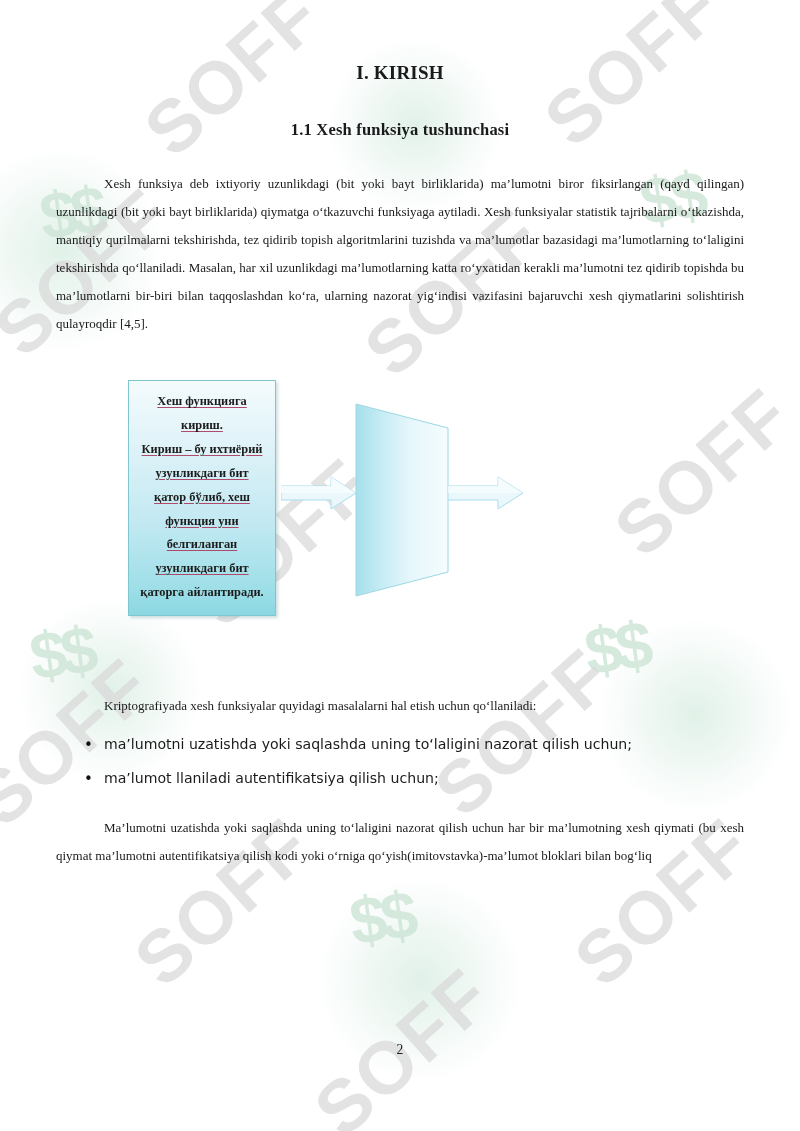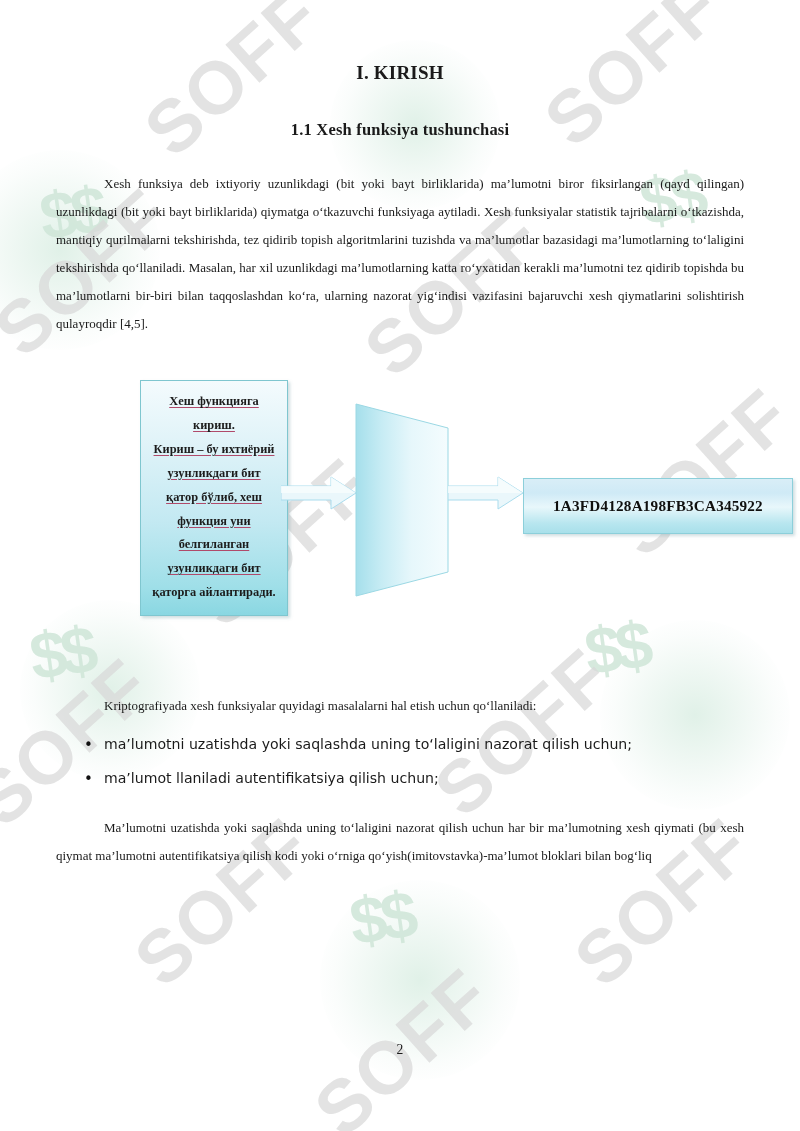--- a/index.html
+++ b/index.html
@@ -121,21 +121,21 @@
     height: 300px;
     margin-top: 30px;
   }
   .diagram {
     position: relative;
     height: 262px;
   }
 
   .input-box {
     position: absolute;
-    left: 84px;
+    left: 72px;
     top: 12px;
     width: 148px;
     height: 236px;
     box-sizing: border-box;
     border: 1px solid #7fc6cf;
     background: linear-gradient(180deg, #f4fbfd 0%, #e2f4f9 24%, #c3e9f2 60%, #9fdfe8 88%, #8ad7e2 100%);
     box-shadow: 2px 2px 3px rgba(120,160,170,0.35);
     padding: 9px 6px 4px 6px;
     text-align: center;
   }
@@ -286,23 +286,20 @@
           </svg>
         </div>
 
         <div class="arrow arrow-out">
           <svg width="76" height="34" viewBox="0 0 76 34">
             <polygon points="0,10 50,10 50,1 75,17 50,33 50,24 0,24" fill="#eaf7fb" stroke="#a9dced" stroke-width="1"></polygon>
             <polygon points="0,10 50,10 50,1 75,17 50,17 0,17" fill="#f7fcfe" opacity="0.8"></polygon>
           </svg>
         </div>
 
-        <div class="hash-box">
-          <span class="hash-text">1A3FD4128A198FB3CA345922</span>
-        </div>
 
       </div>
     </div>
 
     <p class="body-par par-intro">Kriptografiyada xesh funksiyalar quyidagi masalalarni hal etish uchun qo‘llaniladi:</p>
 
     <ul class="bullet-list">
       <li>ma’lumotni uzatishda yoki saqlashda uning to‘laligini nazorat qilish uchun;</li>
       <li>ma’lumot llaniladi autentifikatsiya qilish uchun;</li>
     </ul>

